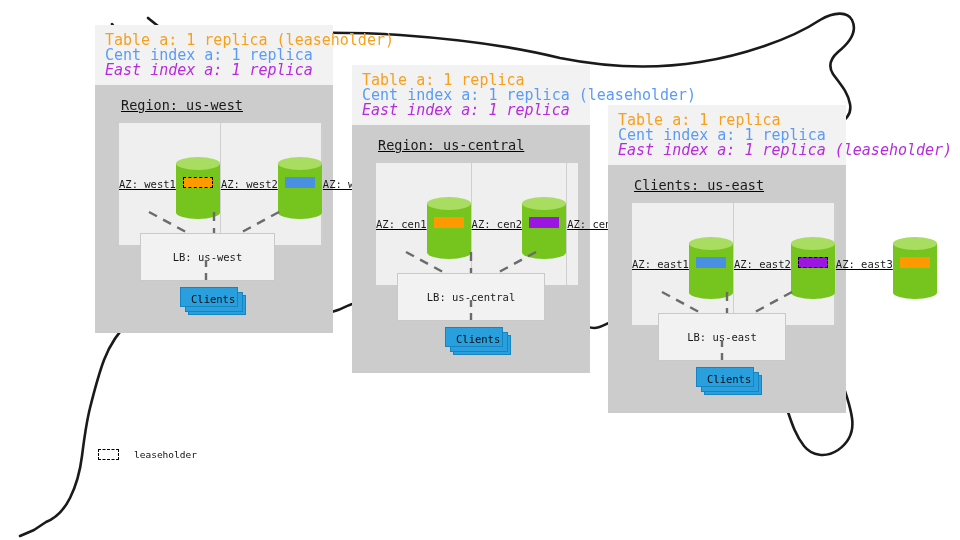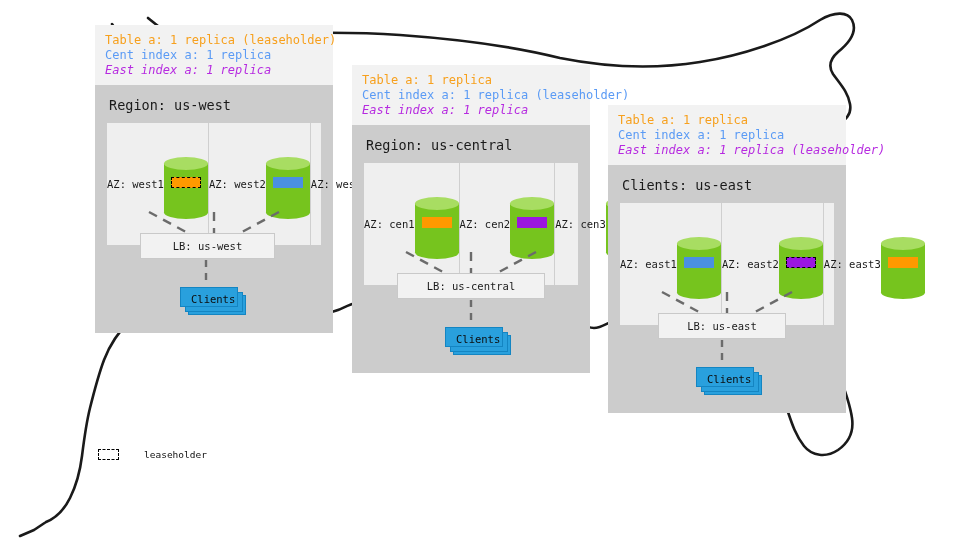--- a/index.html
+++ b/index.html
@@ -13,28 +13,28 @@
   #map-layer{position:absolute;left:0;top:0;width:960px;height:540px;}
   .region-panel{
     position:absolute;
     background:#cccccc;
     box-sizing:border-box;
   }
   .panel-header{
     background:#f2f2f2;
     padding:8px 10px 7px 10px;
     line-height:15px;
-    font-size:12px;
+    font-size:15px;
     white-space:nowrap;
   }
   .repl-line{display:block;}
   .repl-table{color:#f7a01d;}
   .repl-cent{color:#5b9bf5;}
   .repl-east{color:#b62ae0;font-style:italic;}
-  .region-body{padding:0 12px 14px 12px;}
+  .region-body{padding:0 12px 14px 24px;text-decoration:underline;}
   .region-title{
     font-size:13.5px;color:#1a1a1a;
     padding:12px 0 10px 2px;
     white-space:nowrap;
   }
   .az-row{
     display:flex;
     background:#efefef;
     position:relative;
   }
@@ -71,41 +71,41 @@
   .band{
     position:absolute;left:7px;top:20px;width:30px;height:11px;
     box-sizing:border-box;
   }
   .band.lease{border:1.5px dashed #000000;}
   .lb-box{
     position:absolute;
     background:#f2f2f2;
     border:1px solid #c9c9c9;
     font-size:10.5px;color:#1a1a1a;
-    padding:6px 14px;
+    padding:17px 14px;
     white-space:nowrap;
     box-sizing:border-box;
     text-align:center;
   }
   .clients-wrap{position:absolute;}
   .clients-stack{position:relative;padding-left:32px;}
   .cl-shadow{position:absolute;background:#29a0dd;border:1px solid #1485c2;box-sizing:border-box;}
   .clients-box{
     position:relative;
     background:#29a0dd;
     border:1px solid #1485c2;
     box-sizing:border-box;
     font-size:10.5px;color:#0d0d0d;
     padding:5px 10px;
     white-space:nowrap;
     text-align:center;
   }
   .legend{
     position:absolute;
-    display:flex;align-items:center;gap:25px;
+    display:flex;align-items:center;gap:15px;
     font-size:9.5px;color:#111;
     font-family:"DejaVu Sans Mono","Liberation Mono",monospace;
   }
   .legend-swatch{
     width:21px;height:11px;
     border:1.5px dashed #000;
     box-sizing:border-box;
     background:transparent;
   }
 </style>

